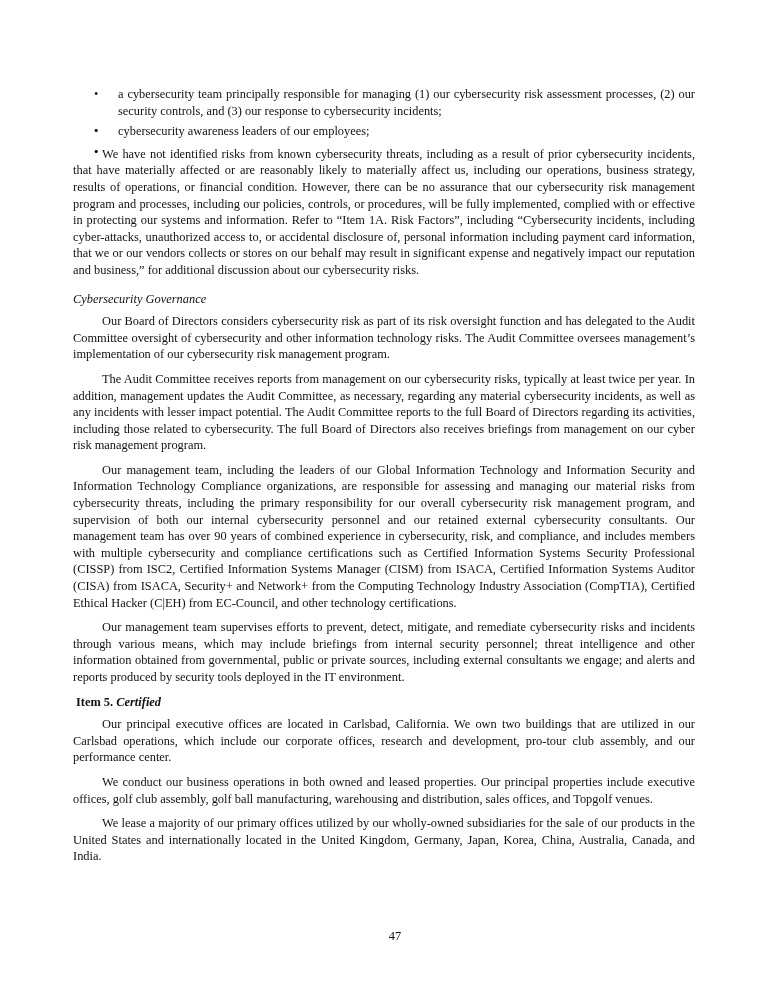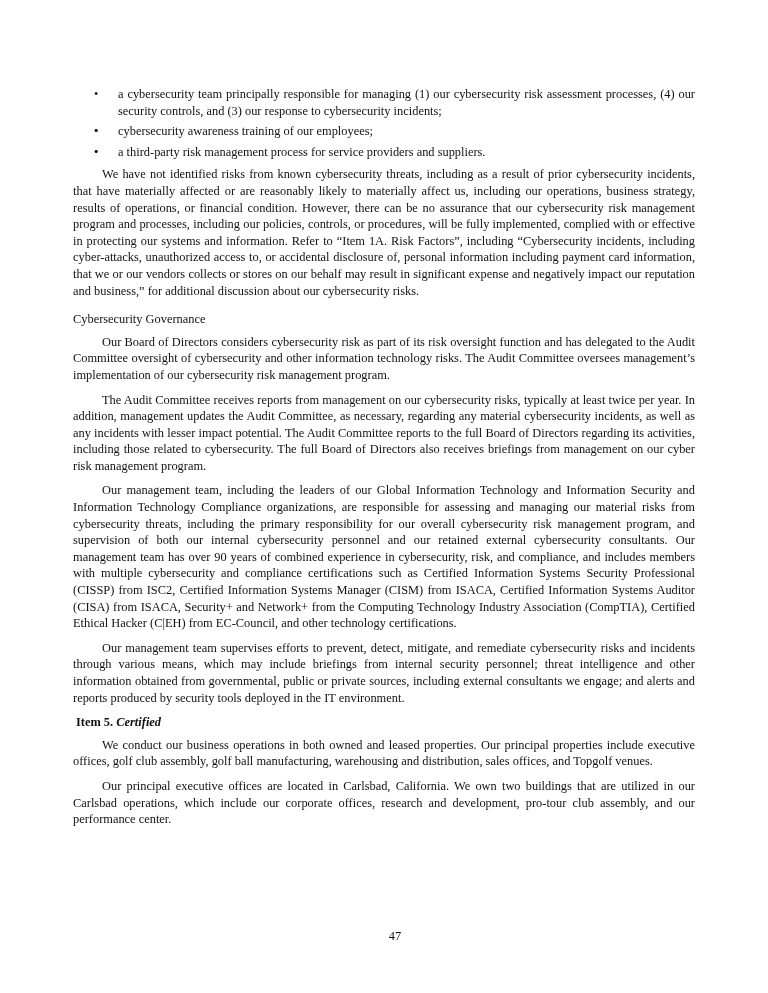--- a/index.html
+++ b/index.html
@@ -39,20 +39,21 @@
       left: 21px;
       top: 0;
     }
     p {
       margin: 0 0 8px 0;
       text-align: justify;
       text-indent: 29px;
     }
     p.first-after-list { margin-top: 6px; }
     .subhead {
+      font-style: italic;
       margin: 12px 0 6px 0;
     }
     .item-heading {
       margin: 0 0 6px 3px;
       font-weight: bold;
     }
     .item-heading .item-title {
       font-style: italic;
     }
     .page-number {
@@ -65,48 +66,48 @@
     }
   </style>
 </head>
 <body>
 
 <div class="page">
 
   <ul class="bullets">
     <li>
       <span class="dot">•</span>
-      <span>a cybersecurity team principally responsible for managing (1) our cybersecurity risk assessment processes, (4) our security controls, and (3) our response to cybersecurity incidents;</span>
+      <span>a cybersecurity team principally responsible for managing (1) our cybersecurity risk assessment processes, (2) our security controls, and (3) our response to cybersecurity incidents;</span>
     </li>
     <li>
       <span class="dot">•</span>
     </li>
     <li>
       <span class="dot">•</span>
-      <span>cybersecurity awareness training of our employees;</span>
+      <span>cybersecurity awareness leaders of our employees;</span>
     </li>
     <li>
       <span class="dot">•</span>
     </li>
     <li>
       <span class="dot">•</span>
-      <span>a third-party risk management process for service providers and suppliers.</span>
     </li>
   </ul>
 
   <p class="first-after-list">We have not identified risks from known cybersecurity threats, including as a result of prior cybersecurity incidents, that have materially affected or are reasonably likely to materially affect us, including our operations, business strategy, results of operations, or financial condition. However, there can be no assurance that our cybersecurity risk management program and processes, including our policies, controls, or procedures, will be fully implemented, complied with or effective in protecting our systems and information. Refer to “Item 1A. Risk Factors”, including “Cybersecurity incidents, including cyber-attacks, unauthorized access to, or accidental disclosure of, personal information including payment card information, that we or our vendors collects or stores on our behalf may result in significant expense and negatively impact our reputation and business,” for additional discussion about our cybersecurity risks.</p>
 
   <div class="subhead">Cybersecurity Governance</div>
   <p>Our Board of Directors considers cybersecurity risk as part of its risk oversight function and has delegated to the Audit Committee oversight of cybersecurity and other information technology risks. The Audit Committee oversees management’s implementation of our cybersecurity risk management program.</p>
   <p>The Audit Committee receives reports from management on our cybersecurity risks, typically at least twice per year. In addition, management updates the Audit Committee, as necessary, regarding any material cybersecurity incidents, as well as any incidents with lesser impact potential. The Audit Committee reports to the full Board of Directors regarding its activities, including those related to cybersecurity. The full Board of Directors also receives briefings from management on our cyber risk management program.</p>
   <p>Our management team, including the leaders of our Global Information Technology and Information Security and Information Technology Compliance organizations, are responsible for assessing and managing our material risks from cybersecurity threats, including the primary responsibility for our overall cybersecurity risk management program, and supervision of both our internal cybersecurity personnel and our retained external cybersecurity consultants. Our management team has over 90 years of combined experience in cybersecurity, risk, and compliance, and includes members with multiple cybersecurity and compliance certifications such as Certified Information Systems Security Professional (CISSP) from ISC2, Certified Information Systems Manager (CISM) from ISACA, Certified Information Systems Auditor (CISA) from ISACA, Security+ and Network+ from the Computing Technology Industry Association (CompTIA), Certified Ethical Hacker (C|EH) from EC-Council, and other technology certifications.</p>
   <p>Our management team supervises efforts to prevent, detect, mitigate, and remediate cybersecurity risks and incidents through various means, which may include briefings from internal security personnel; threat intelligence and other information obtained from governmental, public or private sources, including external consultants we engage; and alerts and reports produced by security tools deployed in the IT environment.</p>
 
   <div class="item-heading">
     <span>Item 5.</span>
     <span class="item-title">Certified</span>
   </div>
+  <p>Our principal executive offices are located in Carlsbad, California. We own two buildings that are utilized in our Carlsbad operations, which include our corporate offices, research and development, pro-tour club assembly, and our performance center.</p>
   <p>We conduct our business operations in both owned and leased properties. Our principal properties include executive offices, golf club assembly, golf ball manufacturing, warehousing and distribution, sales offices, and Topgolf venues.</p>
-  <p>Our principal executive offices are located in Carlsbad, California. We own two buildings that are utilized in our Carlsbad operations, which include our corporate offices, research and development, pro-tour club assembly, and our performance center.</p>
+  <p>We lease a majority of our primary offices utilized by our wholly-owned subsidiaries for the sale of our products in the United States and internationally located in the United Kingdom, Germany, Japan, Korea, China, Australia, Canada, and India.</p>
 
 </div>
 
 <div class="page-number">47</div>
 
 </body></html>

